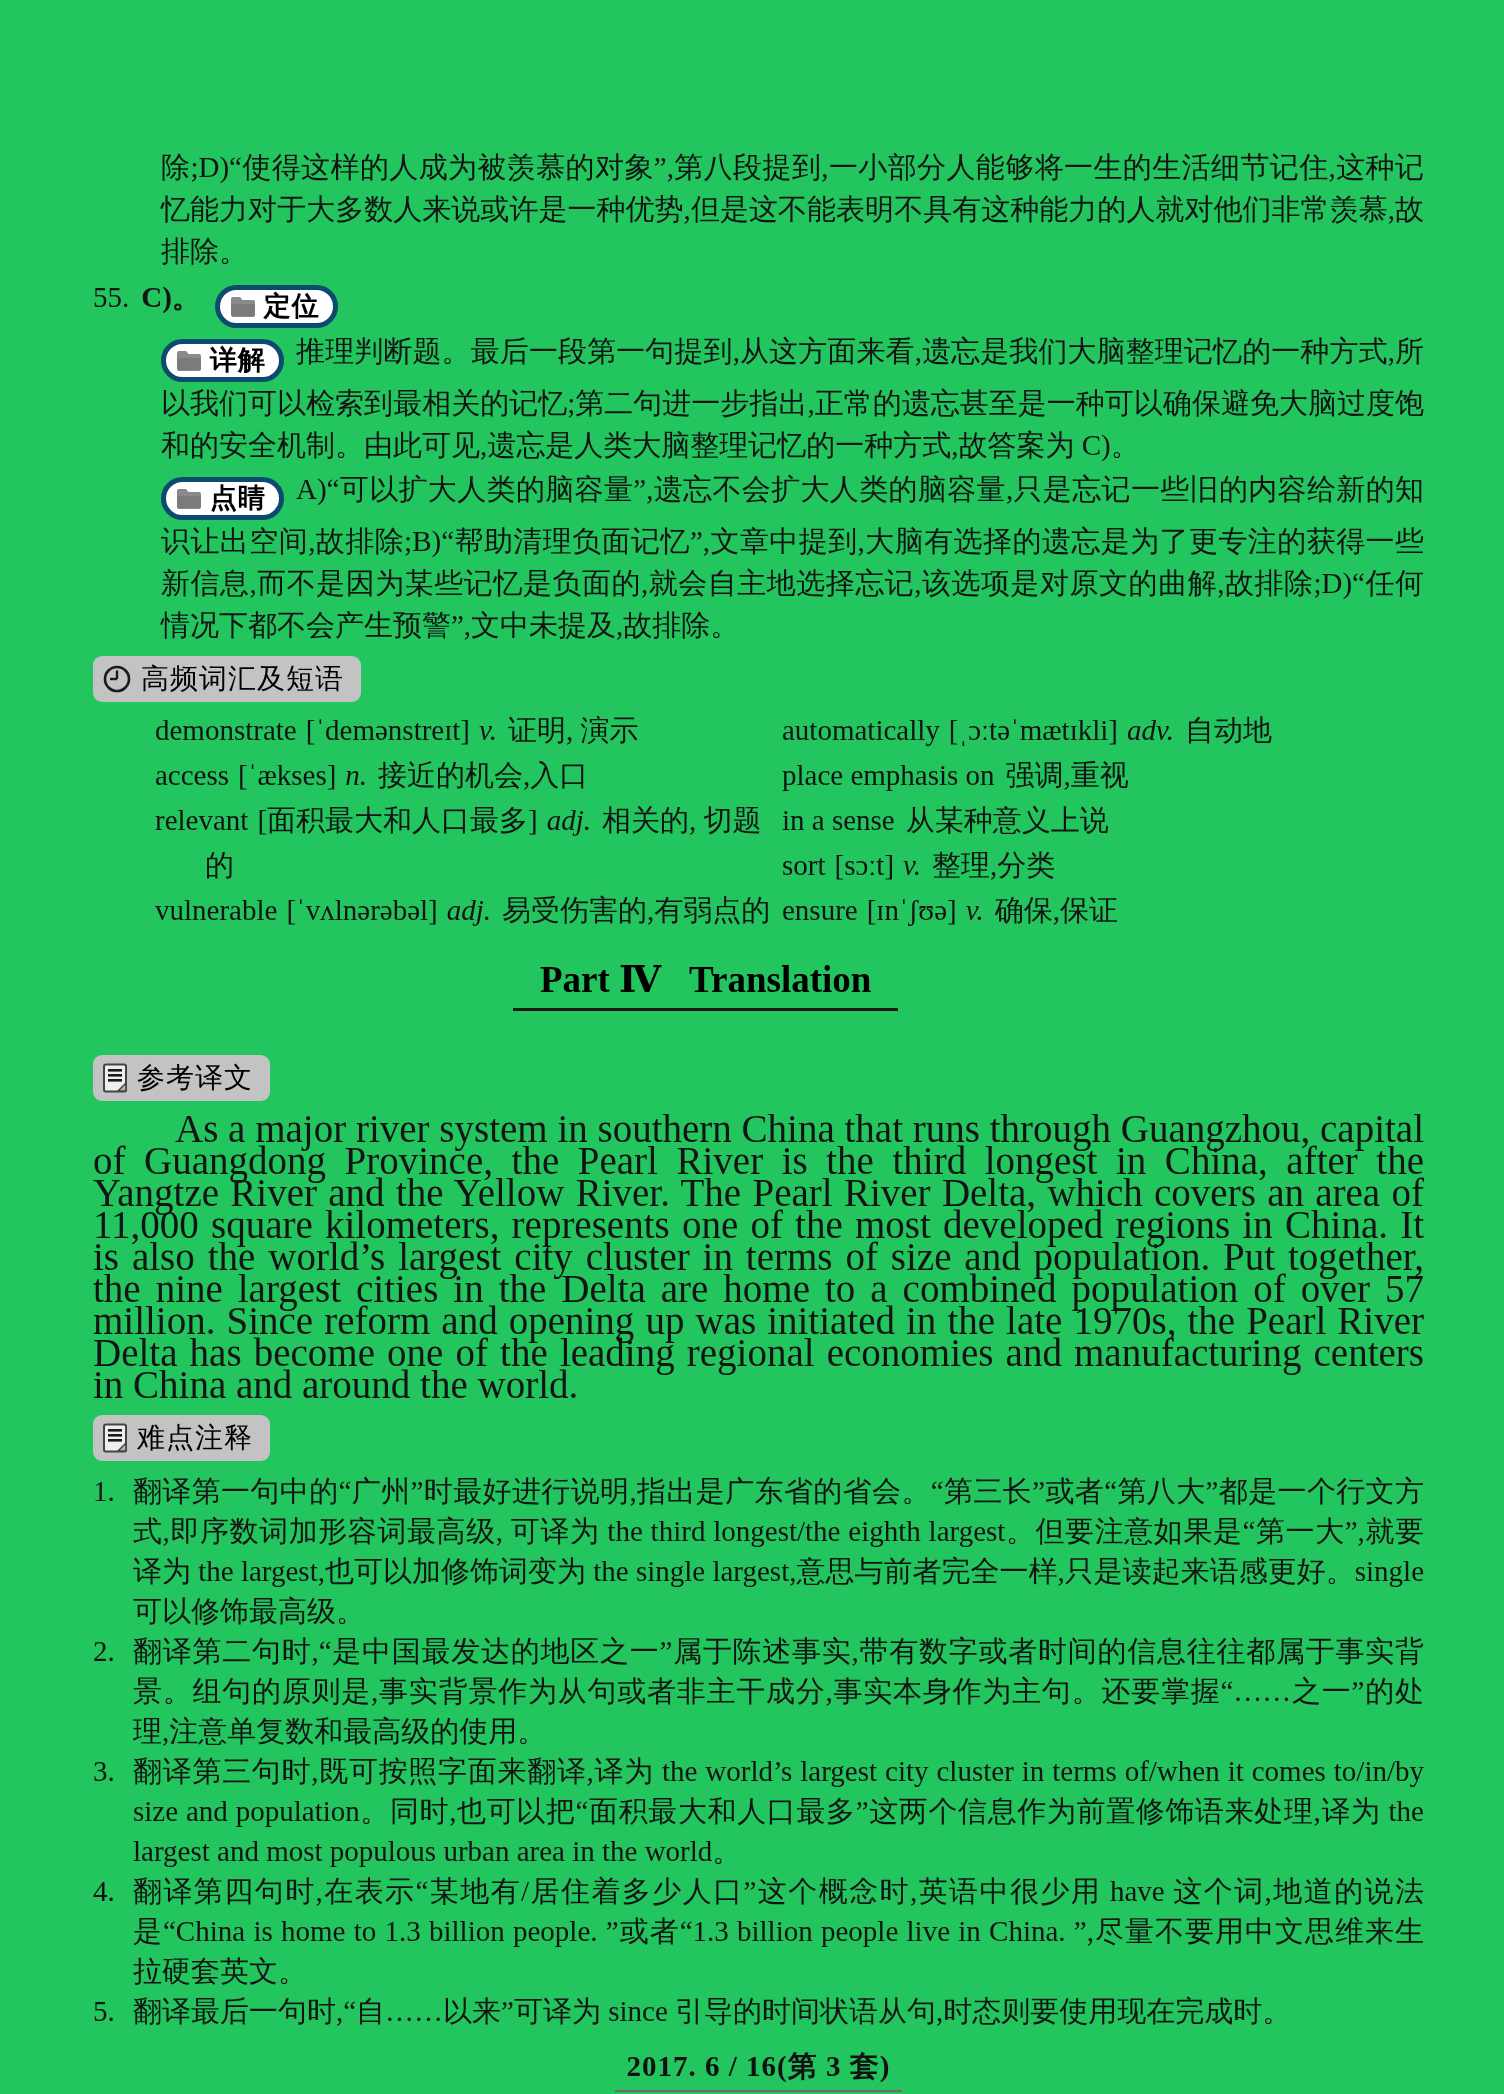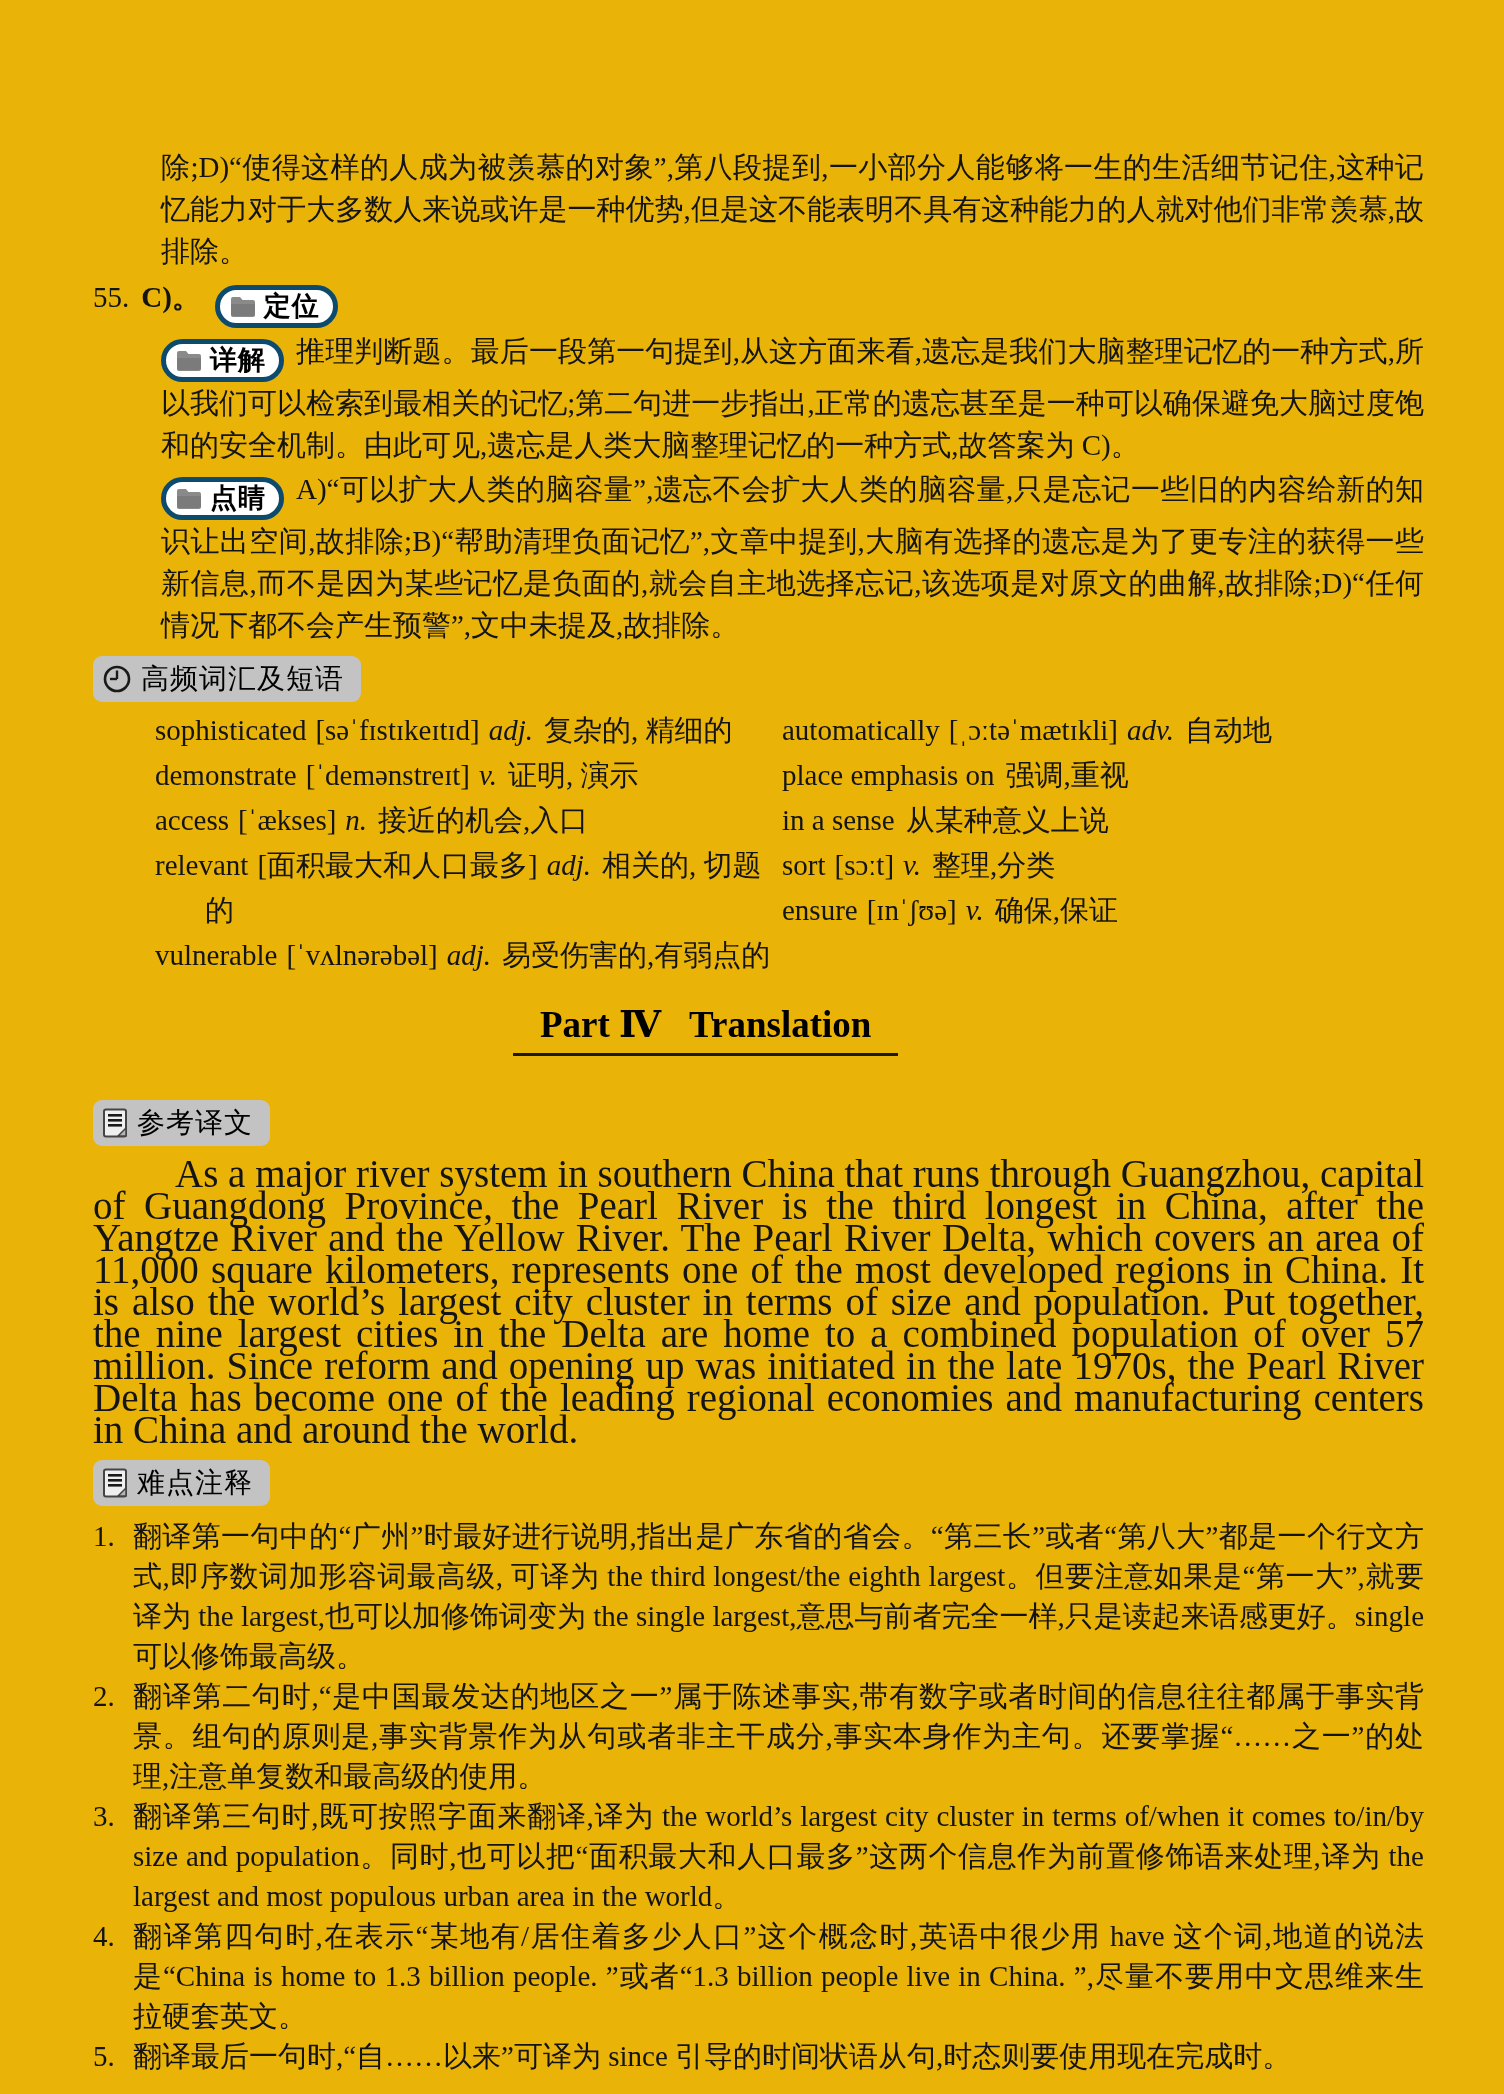--- a/index.html
+++ b/index.html
@@ -1,18 +1,18 @@
 <!DOCTYPE html>
 <html><head>
 <meta charset="utf-8">
 <style>
   *{box-sizing:border-box;}
   html,body{margin:0;padding:0;background:#ffffff;}
   .page{
-    width:1504px;height:2094px;margin:0 auto;background:#eab308;overflow:hidden;
+    width:1504px;height:2094px;margin:0 auto;background:#22c55e;overflow:hidden;
     padding:146px 80px 0 93px;color:#141414;
     font-family:"Liberation Serif","DejaVu Serif",serif;
   }
   .para{margin:0;font-size:29px;line-height:42px;text-align:justify;}
   .cont{margin-left:68px;}
   .q55{padding-left:68px;text-indent:-68px;margin-top:4px;}
   .ind{margin-left:68px;margin-top:2px;}
   .q-num{margin-right:12px;}
   .q-ans{font-weight:bold;margin-right:14px;}
 
@@ -101,21 +101,20 @@
           <circle cx="15" cy="15" r="12" fill="none" stroke="#1a1a1a" stroke-width="2.6"></circle>
           <line x1="15" y1="15" x2="15" y2="6.5" stroke="#1a1a1a" stroke-width="2.4"></line>
           <line x1="15" y1="15" x2="8" y2="15" stroke="#1a1a1a" stroke-width="2.4"></line>
         </svg>
       <span>高频词汇及短语</span>
     </span>
   </div>
 
   <div class="vocab">
     <div class="vcol-left">
-      <div class="vrow"><span class="v-word">sophisticated</span><span class="v-phon">[səˈfɪstɪkeɪtɪd]</span><span class="v-pos">adj.</span><span class="v-mean">复杂的, 精细的</span></div>
       <div class="vrow"><span class="v-word">demonstrate</span><span class="v-phon">[ˈdemənstreɪt]</span><span class="v-pos">v.</span><span class="v-mean">证明, 演示</span></div>
       <div class="vrow"><span class="v-word">access</span><span class="v-phon">[ˈækses]</span><span class="v-pos">n.</span><span class="v-mean">接近的机会,入口</span></div>
       <div class="vrow"><span class="v-word">relevant</span><span class="v-phon">[面积最大和人口最多]</span><span class="v-pos">adj.</span><span class="v-mean">相关的, 切题的</span></div>
       <div class="vrow"><span class="v-word">vulnerable</span><span class="v-phon">[ˈvʌlnərəbəl]</span><span class="v-pos">adj.</span><span class="v-mean">易受伤害的,有弱点的</span></div>
     </div>
     <div class="vcol-right">
       <div class="vrow"><span class="v-word">automatically</span><span class="v-phon">[ˌɔːtəˈmætɪkli]</span><span class="v-pos">adv.</span><span class="v-mean">自动地</span></div>
       <div class="vrow"><span class="v-word">place emphasis on</span><span class="v-mean">强调,重视</span></div>
       <div class="vrow"><span class="v-word">in a sense</span><span class="v-mean">从某种意义上说</span></div>
       <div class="vrow"><span class="v-word">sort</span><span class="v-phon">[sɔːt]</span><span class="v-pos">v.</span><span class="v-mean">整理,分类</span></div>

